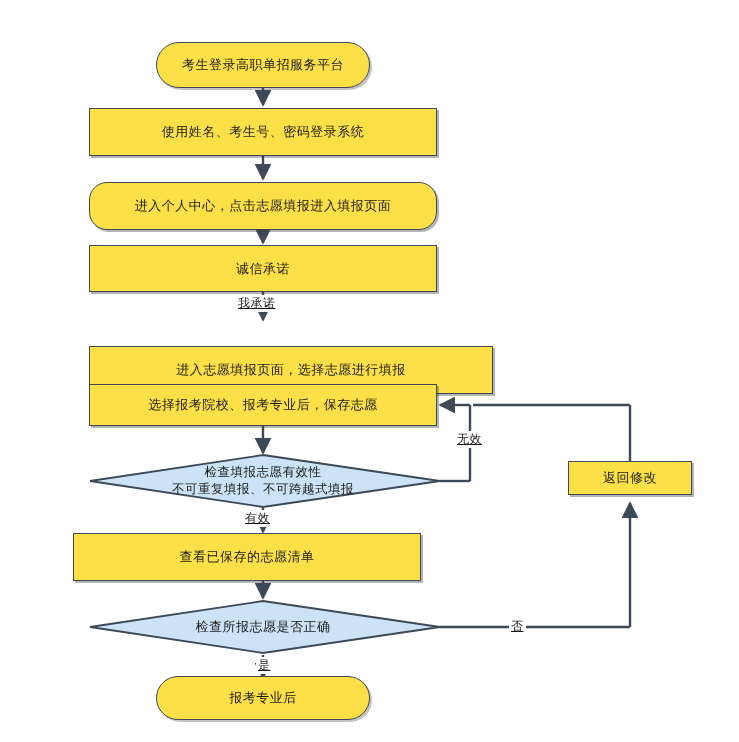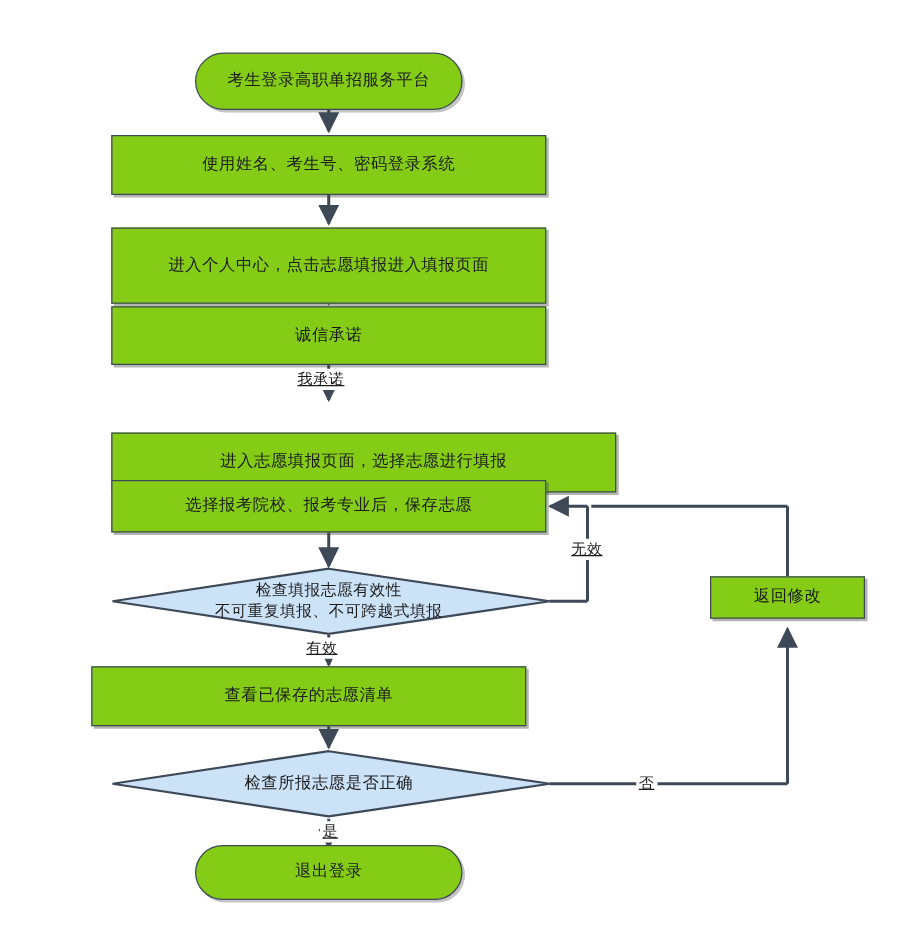--- a/index.html
+++ b/index.html
@@ -3,21 +3,21 @@
 <meta charset="utf-8">
 <style>
   html,body{margin:0;padding:0;background:#ffffff;}
   body{width:739px;height:742px;overflow:hidden;
        font-family:"DejaVu Sans","Liberation Sans",sans-serif;}
   #canvas{position:relative;width:739px;height:742px;background:#ffffff;}
 
   svg.layer{position:absolute;left:0;top:0;width:739px;height:742px;}
 
   .node{position:absolute;box-sizing:border-box;
-        background:#84cc16;border:1.5px solid #3d4956;
+        background:#fde047;border:1.5px solid #3d4956;
         box-shadow:2px 2px 0 rgba(60,60,60,.38);
         display:flex;align-items:center;justify-content:center;
         text-align:center;color:#1b1b1b;font-size:13px;line-height:1.35;
         letter-spacing:.5px;}
   .node.stadium{border-radius:26px;box-shadow:2px 2px 0 rgba(60,60,60,.30);}
   .node.diamond{background:transparent;border:none;box-shadow:none;}
   .node.small{font-size:12.5px;}
   .dtext{position:relative;z-index:2;white-space:pre-line;}
 
   .elabel{position:absolute;font-size:12px;color:#1b1b1b;
@@ -76,21 +76,21 @@
   </svg>
 
   <div class="node stadium" style="left:156px;top:42px;width:214px;height:46px;">
     <span class="dtext">考生登录高职单招服务平台</span>
   </div>
 
   <div class="node" style="left:89px;top:108px;width:348px;height:48px;">
     <span class="dtext">使用姓名、考生号、密码登录系统</span>
   </div>
 
-  <div class="node" style="left:89px;top:182px;width:348px;height:61px;">
+  <div class="node" style="left:89px;top:182px;width:348px;height:48px;border-radius:18px;">
     <span class="dtext">进入个人中心，点击志愿填报进入填报页面</span>
   </div>
 
   <div class="node" style="left:89px;top:245px;width:348px;height:47px;">
     <span class="dtext">诚信承诺</span>
   </div>
 
   <div class="node" style="left:89px;top:322px;width:404px;height:48px;margin-top:24px;">
     <span class="dtext">进入志愿填报页面，选择志愿进行填报</span>
   </div>
@@ -110,21 +110,21 @@
 
   <div class="node diamond" style="left:130px;top:601px;width:266px;height:52px;">
     <span class="dtext">检查所报志愿是否正确</span>
   </div>
 
   <div class="node" style="left:568px;top:461px;width:124px;height:34px;">
     <span class="dtext">返回修改</span>
   </div>
 
   <div class="node stadium" style="left:156px;top:676px;width:214px;height:44px;">
-    <span class="dtext">退出登录</span>
+    <span class="dtext">报考专业后</span>
   </div>
 
   <div class="elabel" style="left:236px;top:295px;">我承诺</div>
 
   <div class="elabel" style="left:455px;top:431px;">无效</div>
 
   <div class="elabel" style="left:243px;top:510px;">有效</div>
 
   <div class="elabel" style="left:509px;top:618px;">否</div>
 

